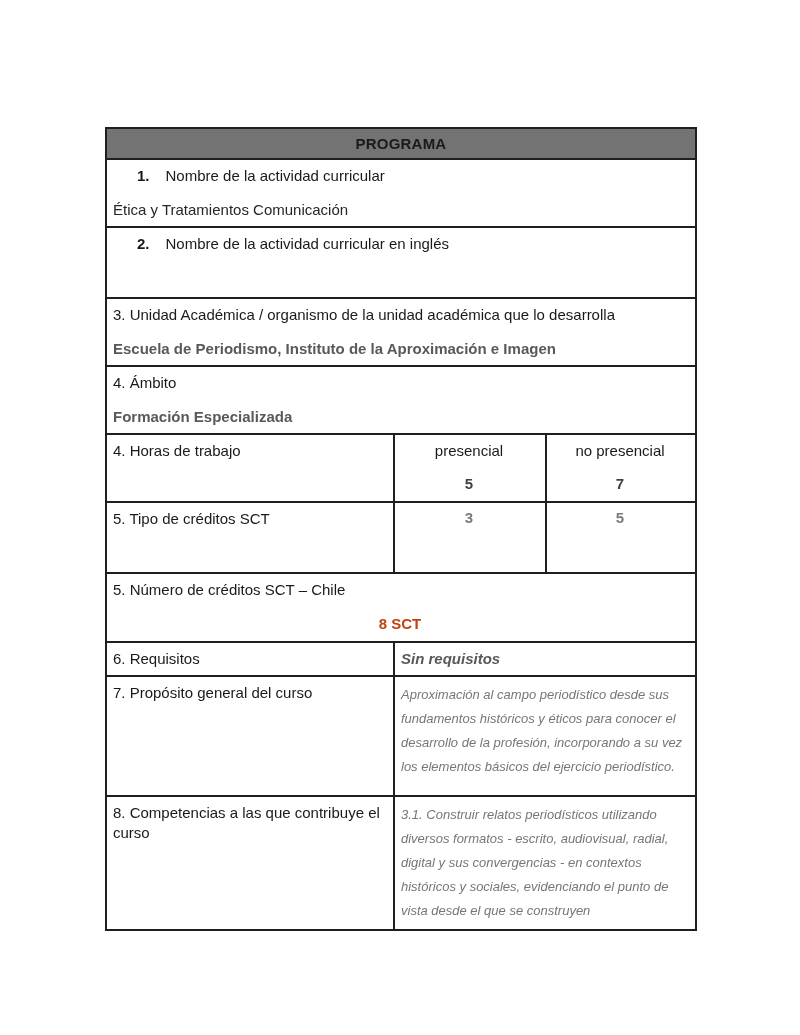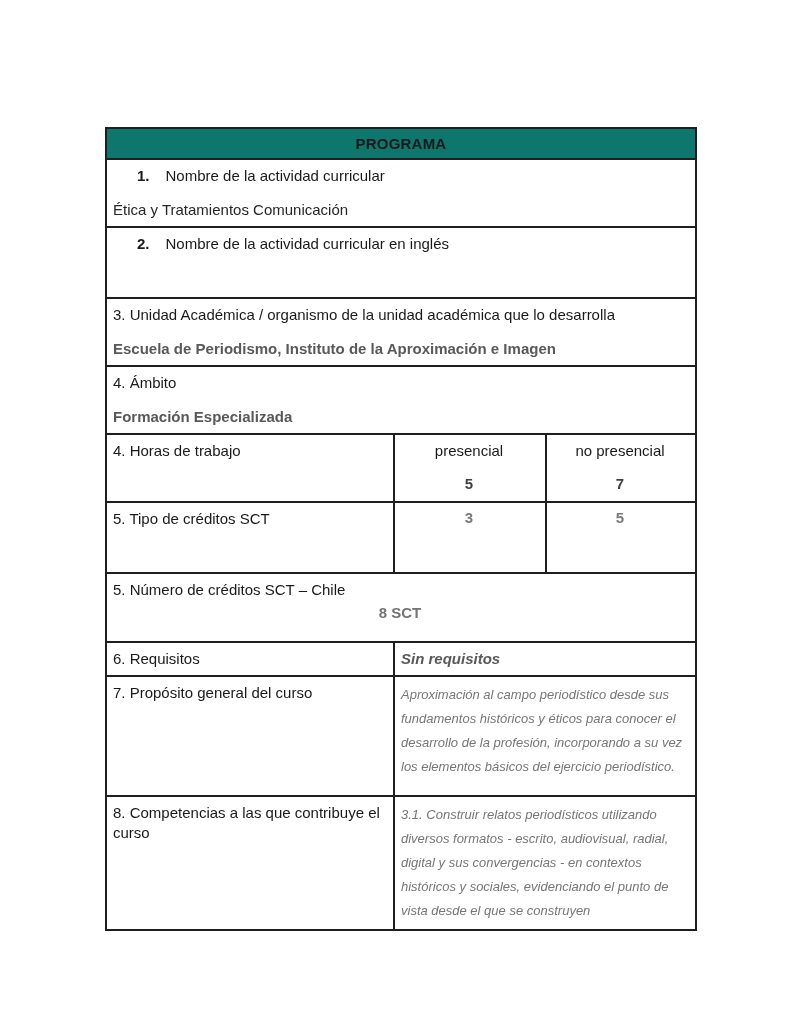--- a/index.html
+++ b/index.html
@@ -22,40 +22,40 @@
   .row:first-child { border-top: none; }
   .cell { padding: 6px 8px 6px 6px; }
   .cell.c1 { flex: 0 0 288px; border-right: 2px solid #1f1f1f; }
   .cell.c2 { flex: 0 0 152px; border-right: 2px solid #1f1f1f; text-align: center; }
   .cell.c3 { flex: 1 1 auto; text-align: center; }
   .cell.full { flex: 1 1 auto; }
   .cell.rest { flex: 1 1 auto; }
 
   .header-row {
     min-height: 29px;
-    background: #0f766e;
+    background: #737373;
     align-items: center;
     justify-content: center;
   }
   .header-row .title {
     font-weight: bold;
     font-size: 15px;
     letter-spacing: 0.2px;
     text-align: center;
     width: 100%;
   }
 
   .lbl { font-weight: normal; font-size: 15px; line-height: 20px; color: #1a1a1a; }
   .list-line { display: flex; padding-left: 24px; }
   .list-line .num { font-weight: bold; font-size: 15px; line-height: 20px; margin-right: 16px; }
 
   .val { font-size: 15px; line-height: 20px; margin-top: 14px; }
   .val.plain { color: #262626; }
   .val.gray-bold { color: #595959; font-weight: bold; }
-  .val.center-gray { color: #737373; font-weight: bold; text-align: center; margin-top: 3px; }
+  .val.center-gray { color: #c2410c; font-weight: bold; text-align: center; margin-top: 14px; }
 
   .subhead { font-size: 15px; line-height: 20px; color: #1a1a1a; }
   .num-dark { font-size: 15px; font-weight: bold; color: #3f3f3f; margin-top: 14px; }
   .num-gray { font-size: 15px; font-weight: bold; color: #7a7a7a; }
 
   .ital {
     font-style: italic;
     color: #767676;
     font-size: 13px;
     line-height: 24px;

